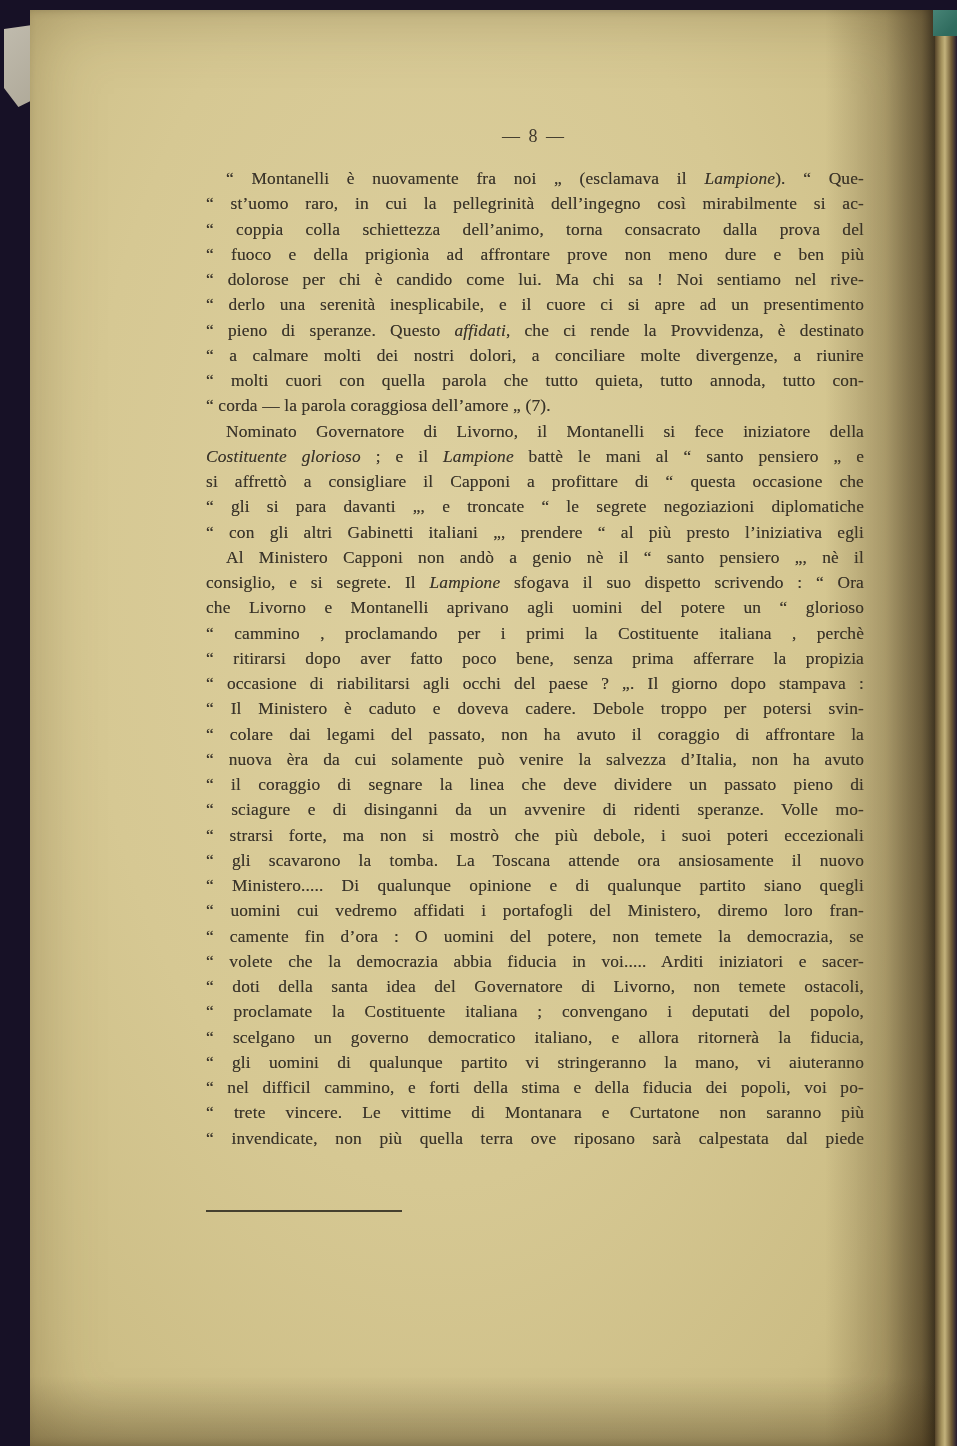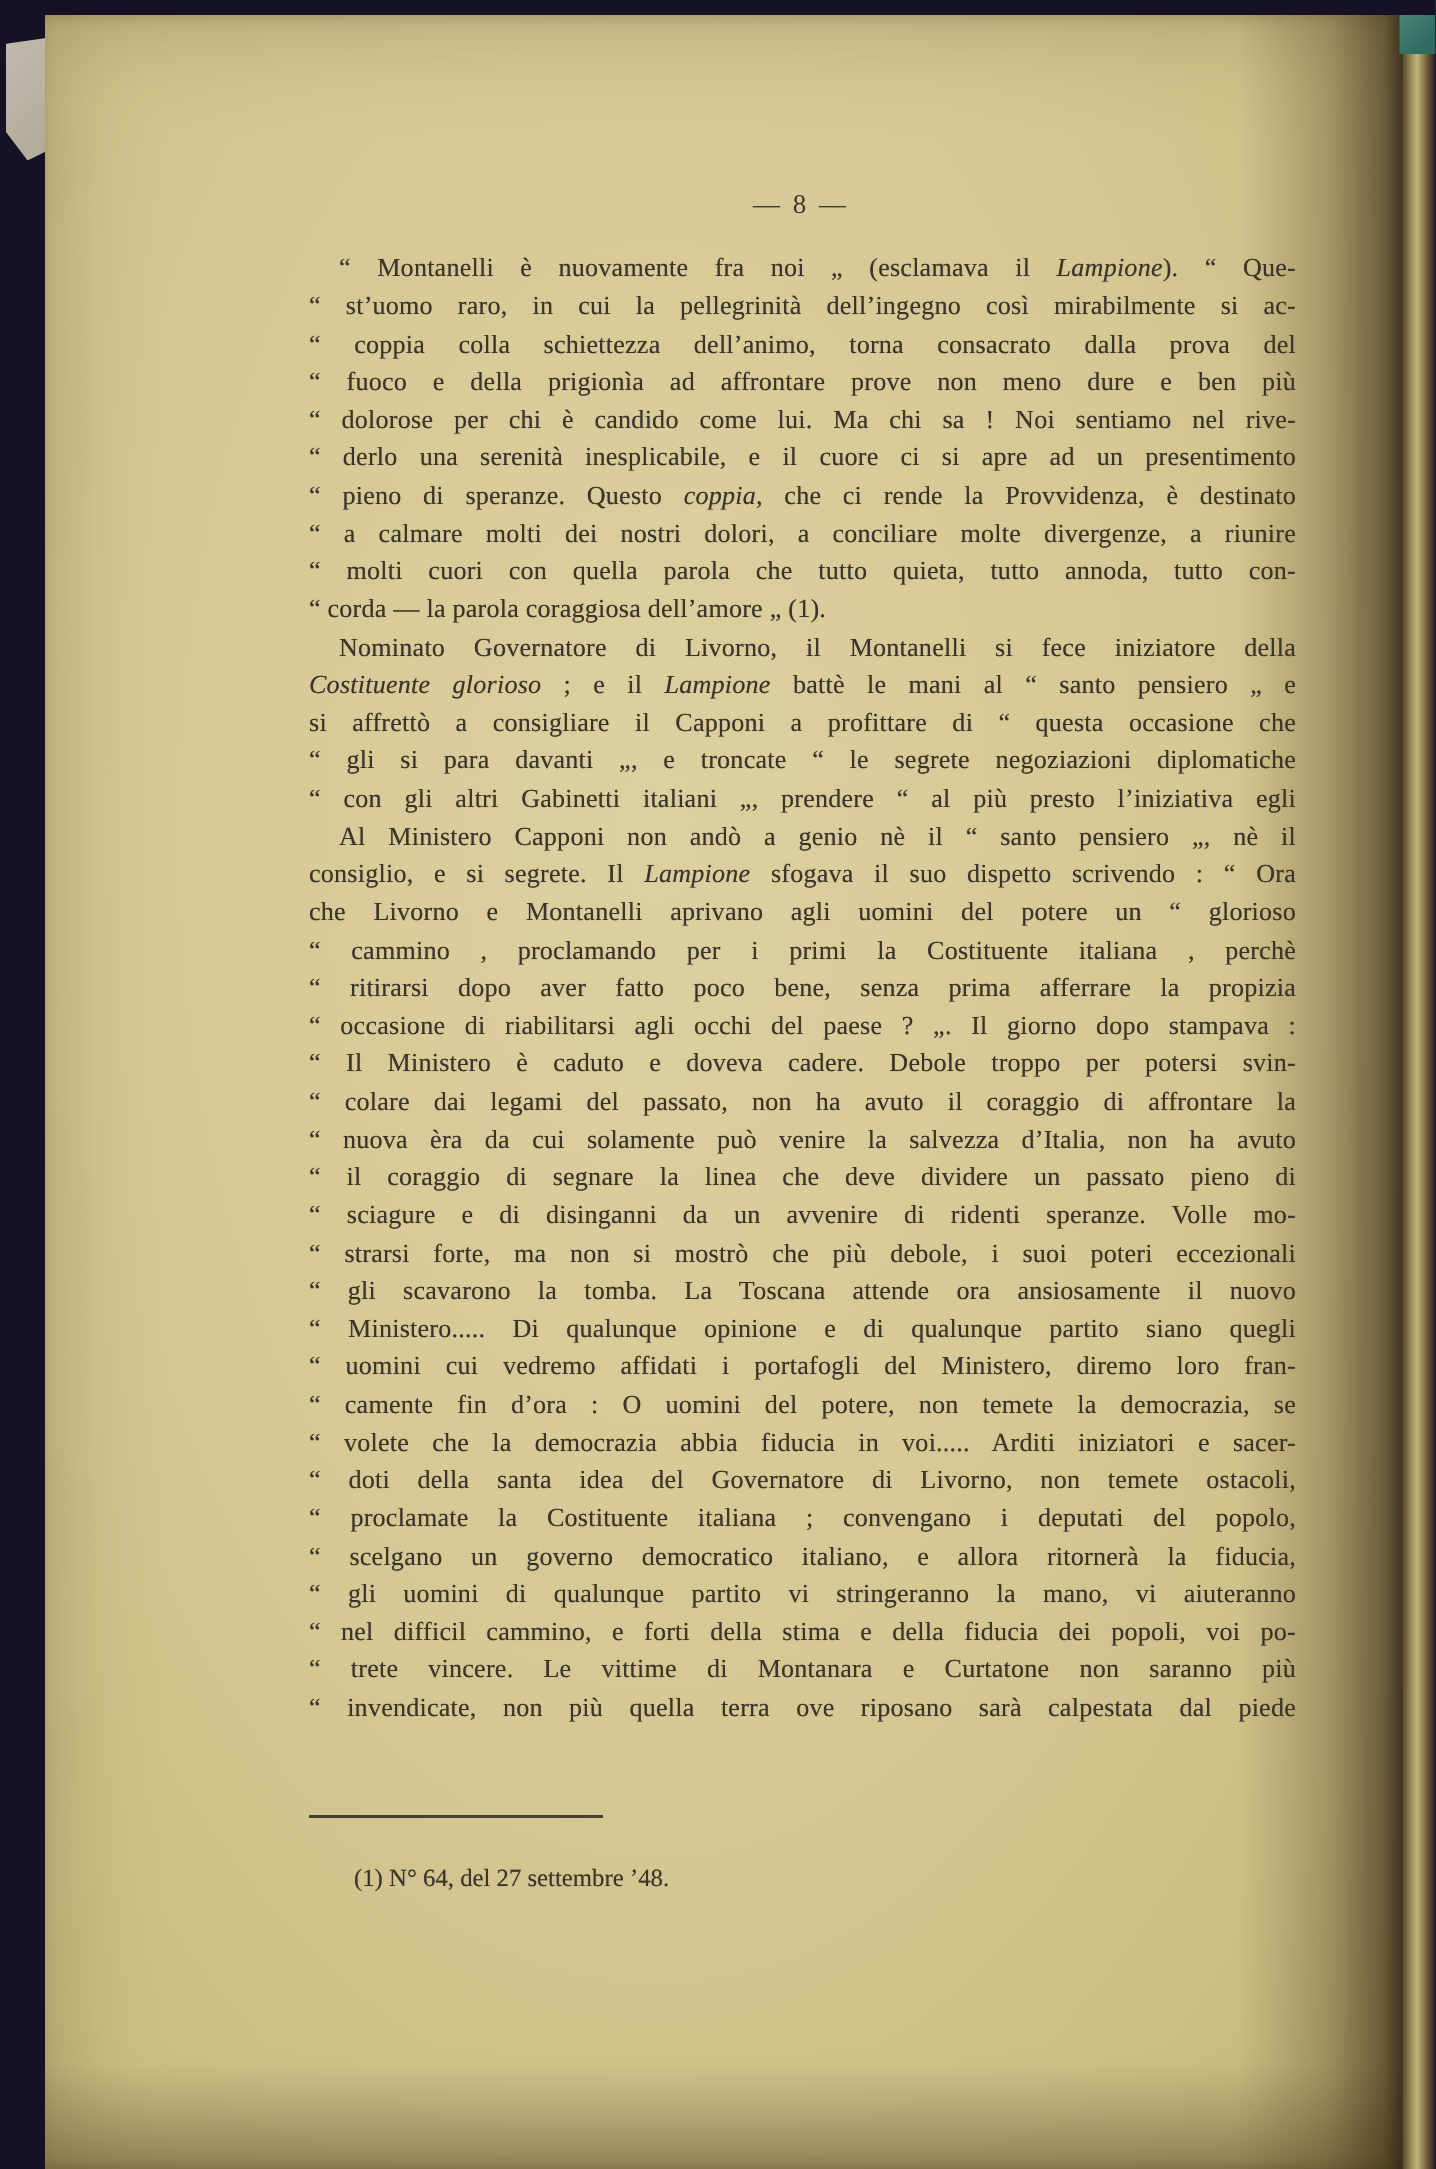--- a/index.html
+++ b/index.html
@@ -91,24 +91,24 @@
   <div class="paper">
     <div class="page-number">— 8 —</div>
     <div class="text-block">
         <div class="para">
           <div class="line indent"><span>“ Montanelli è nuovamente fra noi „ (esclamava il </span><i>Lampione</i><span>). “ Que-</span></div>
           <div class="line"><span>“ st’uomo raro, in cui la pellegrinità dell’ingegno così mirabilmente si ac-</span></div>
           <div class="line"><span>“ coppia colla schiettezza dell’animo, torna consacrato dalla prova del</span></div>
           <div class="line"><span>“ fuoco e della prigionìa ad affrontare prove non meno dure e ben più</span></div>
           <div class="line"><span>“ dolorose per chi è candido come lui. Ma chi sa ! Noi sentiamo nel rive-</span></div>
           <div class="line"><span>“ derlo una serenità inesplicabile, e il cuore ci si apre ad un presentimento</span></div>
-          <div class="line"><span>“ pieno di speranze. Questo </span><i>coppia</i><span>, che ci rende la Provvidenza, è destinato</span></div>
+          <div class="line"><span>“ pieno di speranze. Questo </span><i>affidati</i><span>, che ci rende la Provvidenza, è destinato</span></div>
           <div class="line"><span>“ a calmare molti dei nostri dolori, a conciliare molte divergenze, a riunire</span></div>
           <div class="line"><span>“ molti cuori con quella parola che tutto quieta, tutto annoda, tutto con-</span></div>
-          <div class="line no-just"><span>“ corda — la parola coraggiosa dell’amore „ (1).</span></div>
+          <div class="line no-just"><span>“ corda — la parola coraggiosa dell’amore „ (7).</span></div>
         </div>
         <div class="para">
           <div class="line indent"><span>Nominato Governatore di Livorno, il Montanelli si fece iniziatore della</span></div>
           <div class="line"><i>Costituente glorioso</i><span> ; e il </span><i>Lampione</i><span> battè le mani al “ santo pensiero „ e</span></div>
           <div class="line"><span>si affrettò a consigliare il Capponi a profittare di “ questa occasione che</span></div>
           <div class="line"><span>“ gli si para davanti „, e troncate “ le segrete negoziazioni diplomatiche</span></div>
           <div class="line"><span>“ con gli altri Gabinetti italiani „, prendere “ al più presto l’iniziativa egli</span></div>
         </div>
         <div class="para">
           <div class="line indent"><span>Al Ministero Capponi non andò a genio nè il “ santo pensiero „, nè il</span></div>
@@ -131,21 +131,20 @@
           <div class="line"><span>“ doti della santa idea del Governatore di Livorno, non temete ostacoli,</span></div>
           <div class="line"><span>“ proclamate la Costituente italiana ; convengano i deputati del popolo,</span></div>
           <div class="line"><span>“ scelgano un governo democratico italiano, e allora ritornerà la fiducia,</span></div>
           <div class="line"><span>“ gli uomini di qualunque partito vi stringeranno la mano, vi aiuteranno</span></div>
           <div class="line"><span>“ nel difficil cammino, e forti della stima e della fiducia dei popoli, voi po-</span></div>
           <div class="line"><span>“ trete vincere. Le vittime di Montanara e Curtatone non saranno più</span></div>
           <div class="line"><span>“ invendicate, non più quella terra ove riposano sarà calpestata dal piede</span></div>
         </div>
       </div>
     <div class="footnote-rule"></div>
-    <div class="footnote">(1) N° 64, del 27 settembre ’48.</div>
     <div class="right-shade"></div>
     <div class="bottom-shade"></div>
   </div>
 
   <div class="edge-strip"></div>
   <div class="teal-corner"></div>
   <div class="top-dark"></div>
 </div>
 
 </body></html>

